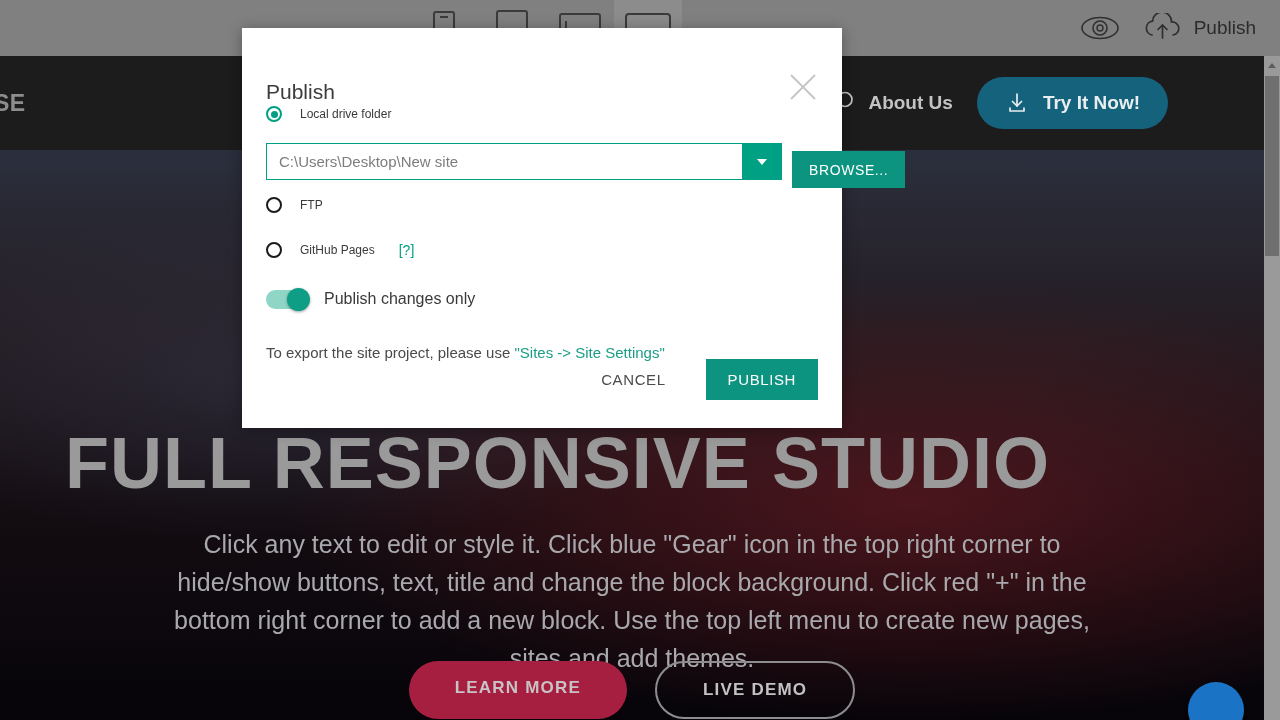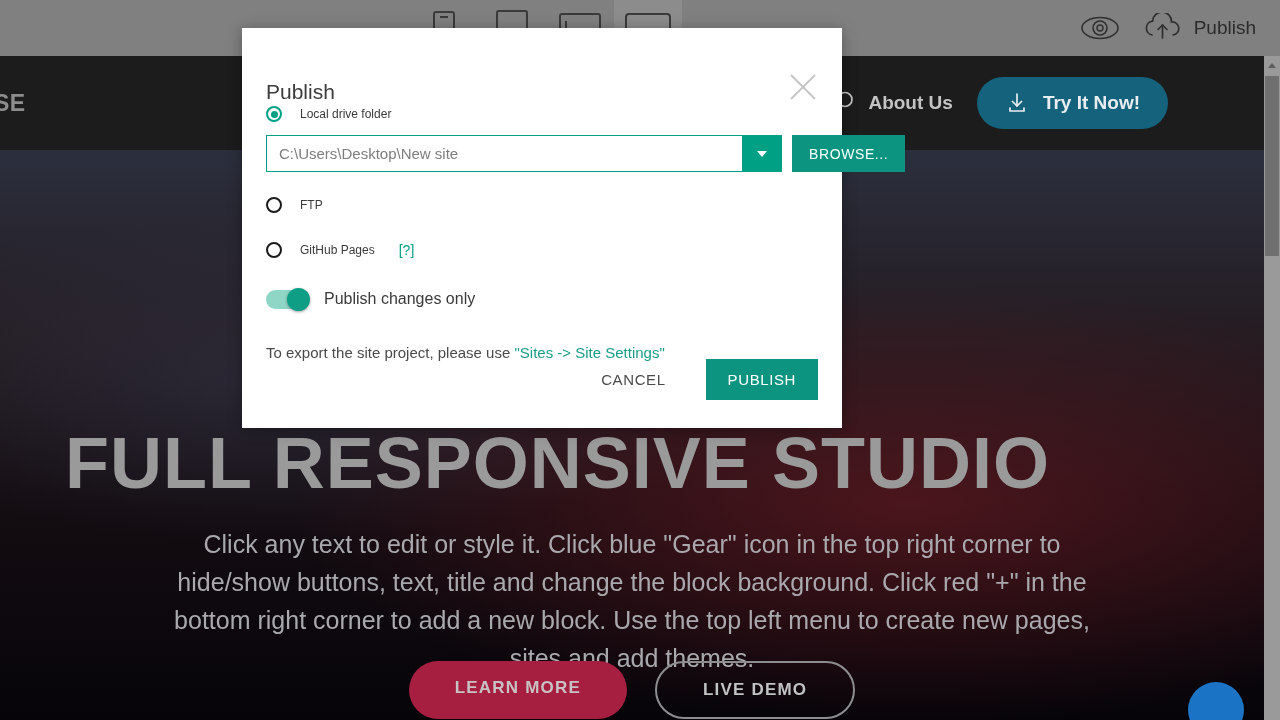--- a/index.html
+++ b/index.html
@@ -191,20 +191,21 @@
     width: 0; height: 0;
     border-left: 5px solid transparent; border-right: 5px solid transparent;
     border-top: 6px solid #ffffff;
   }
   .btn-browse {
     margin-left: 10px; height: 37px; padding: 0 17px;
     background: #0c9480; color: #ffffff;
     font-size: 14px; letter-spacing: 0.6px;
     border: none; cursor: pointer;
     font-family: "Liberation Sans", sans-serif;
+    margin-top: 16px;
   }
 
   .toggle-row { position: absolute; top: 262px; left: 24px; display: flex; gap: 16px; }
   .toggle {
     width: 42px; height: 19px; border-radius: 10px;
     background: #8fd6c7; position: relative; flex: none;
   }
   .toggle::after {
     content: ""; position: absolute; right: -2px; top: -2px;
     width: 23px; height: 23px; border-radius: 50%;

